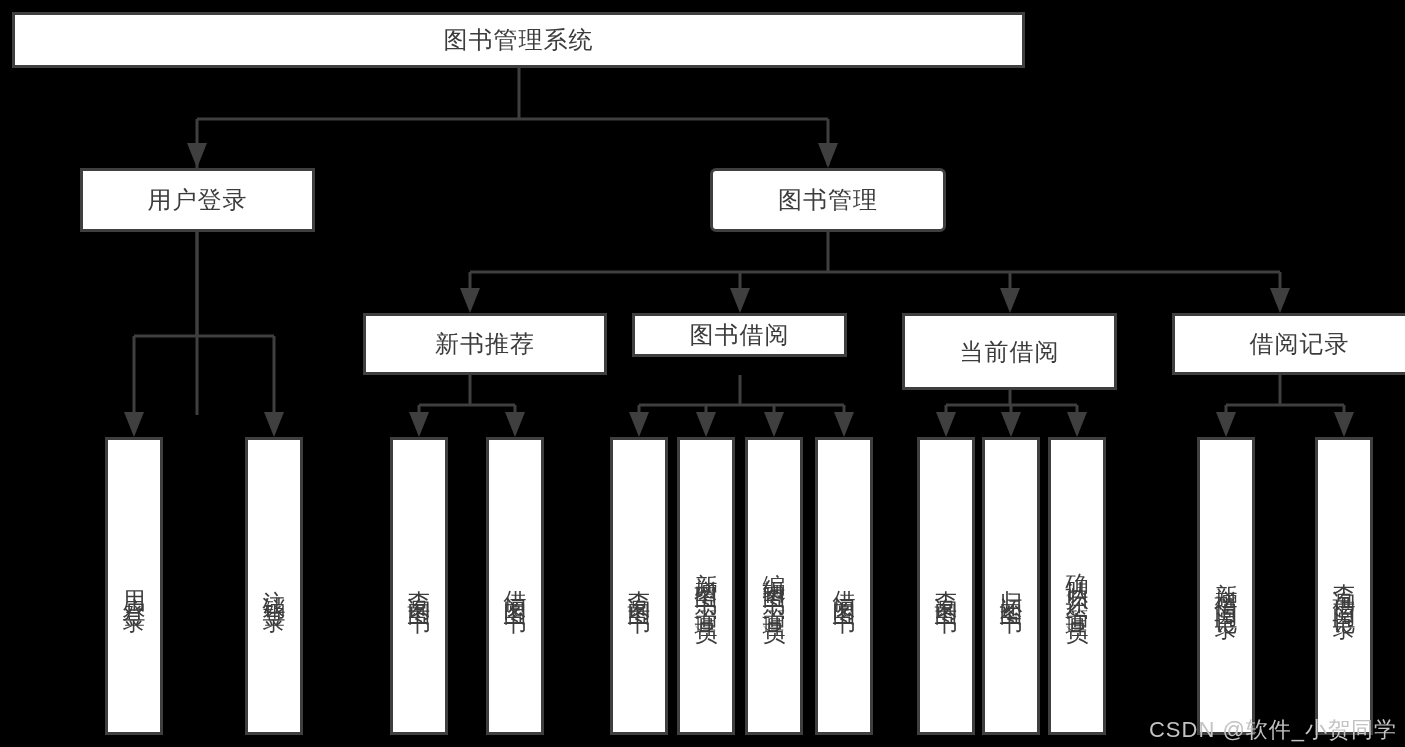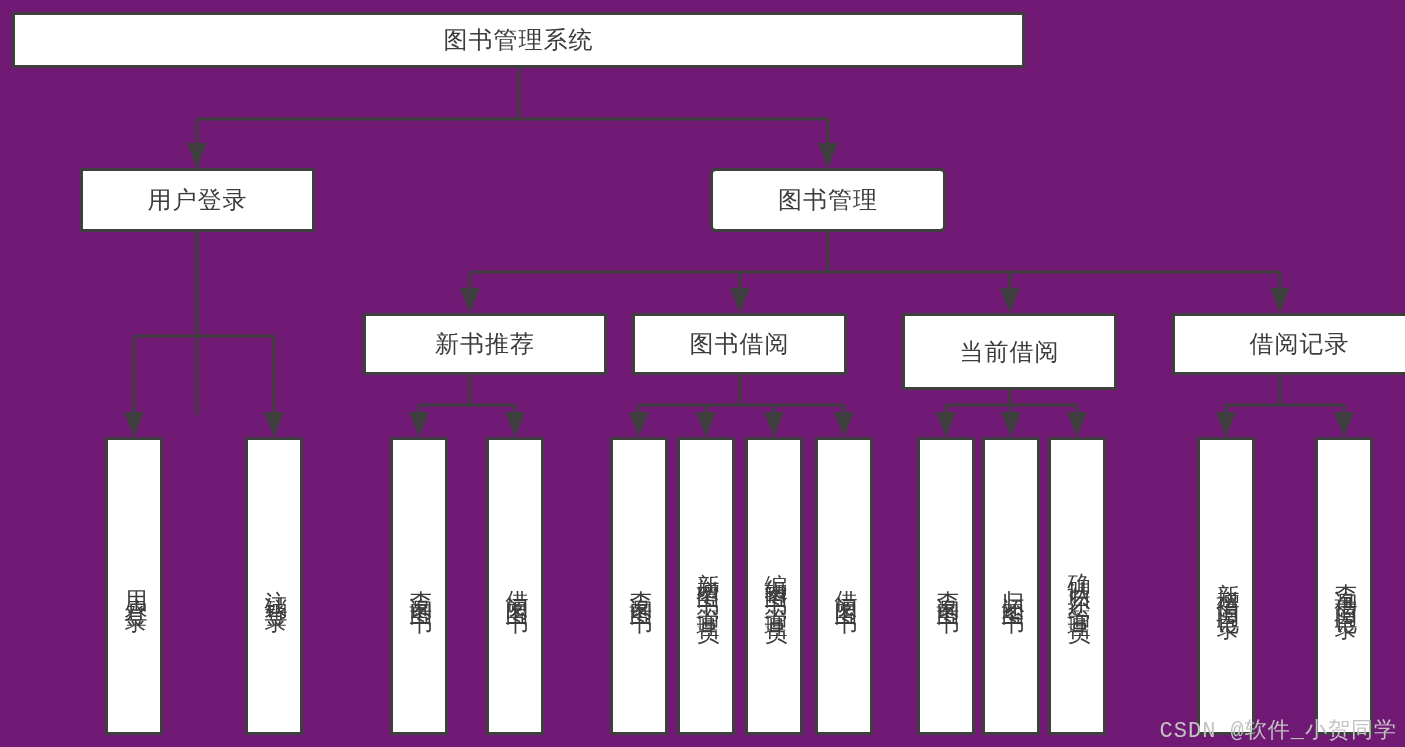--- a/index.html
+++ b/index.html
@@ -1,20 +1,20 @@
 <!DOCTYPE html>
 <html><head>
 <meta charset="utf-8">
 <style>
   html,body{margin:0;padding:0;background:#ffffff;}
   #stage{
     position:relative;
     width:1405px;height:747px;
-    background:#701a75;
-    font-family:Liberation Mono, monospace;
+    background:#000000;
+    font-family:Liberation Sans, sans-serif;
     overflow:hidden;
   }
   #wires{position:absolute;left:0;top:0;width:1405px;height:747px;}
   .box{
     position:absolute;
     box-sizing:border-box;
     border:3px solid #3f3f3f;
     background:#ffffff;
     display:flex;
     align-items:center;
@@ -129,21 +129,21 @@
   <div class="box h" style="left:80px;top:168px;width:235px;height:64px;">
     <span>用户登录</span>
   </div>
   <div class="box h" style="left:710px;top:168px;width:236px;height:64px;border-radius:6px;">
     <span>图书管理</span>
   </div>
 
   <div class="box h" style="left:363px;top:313px;width:244px;height:62px;">
     <span>新书推荐</span>
   </div>
-  <div class="box h" style="left:632px;top:313px;width:215px;height:62px;">
+  <div class="box h" style="left:632px;top:313px;width:215px;height:44px;">
     <span>图书借阅</span>
   </div>
   <div class="box h" style="left:902px;top:313px;width:215px;height:77px;">
     <span>当前借阅</span>
   </div>
   <div class="box h" style="left:1172px;top:313px;width:255px;height:62px;">
     <span>借阅记录</span>
   </div>
 
   <div class="box v" style="left:105px;top:437px;width:58px;height:298px;">

